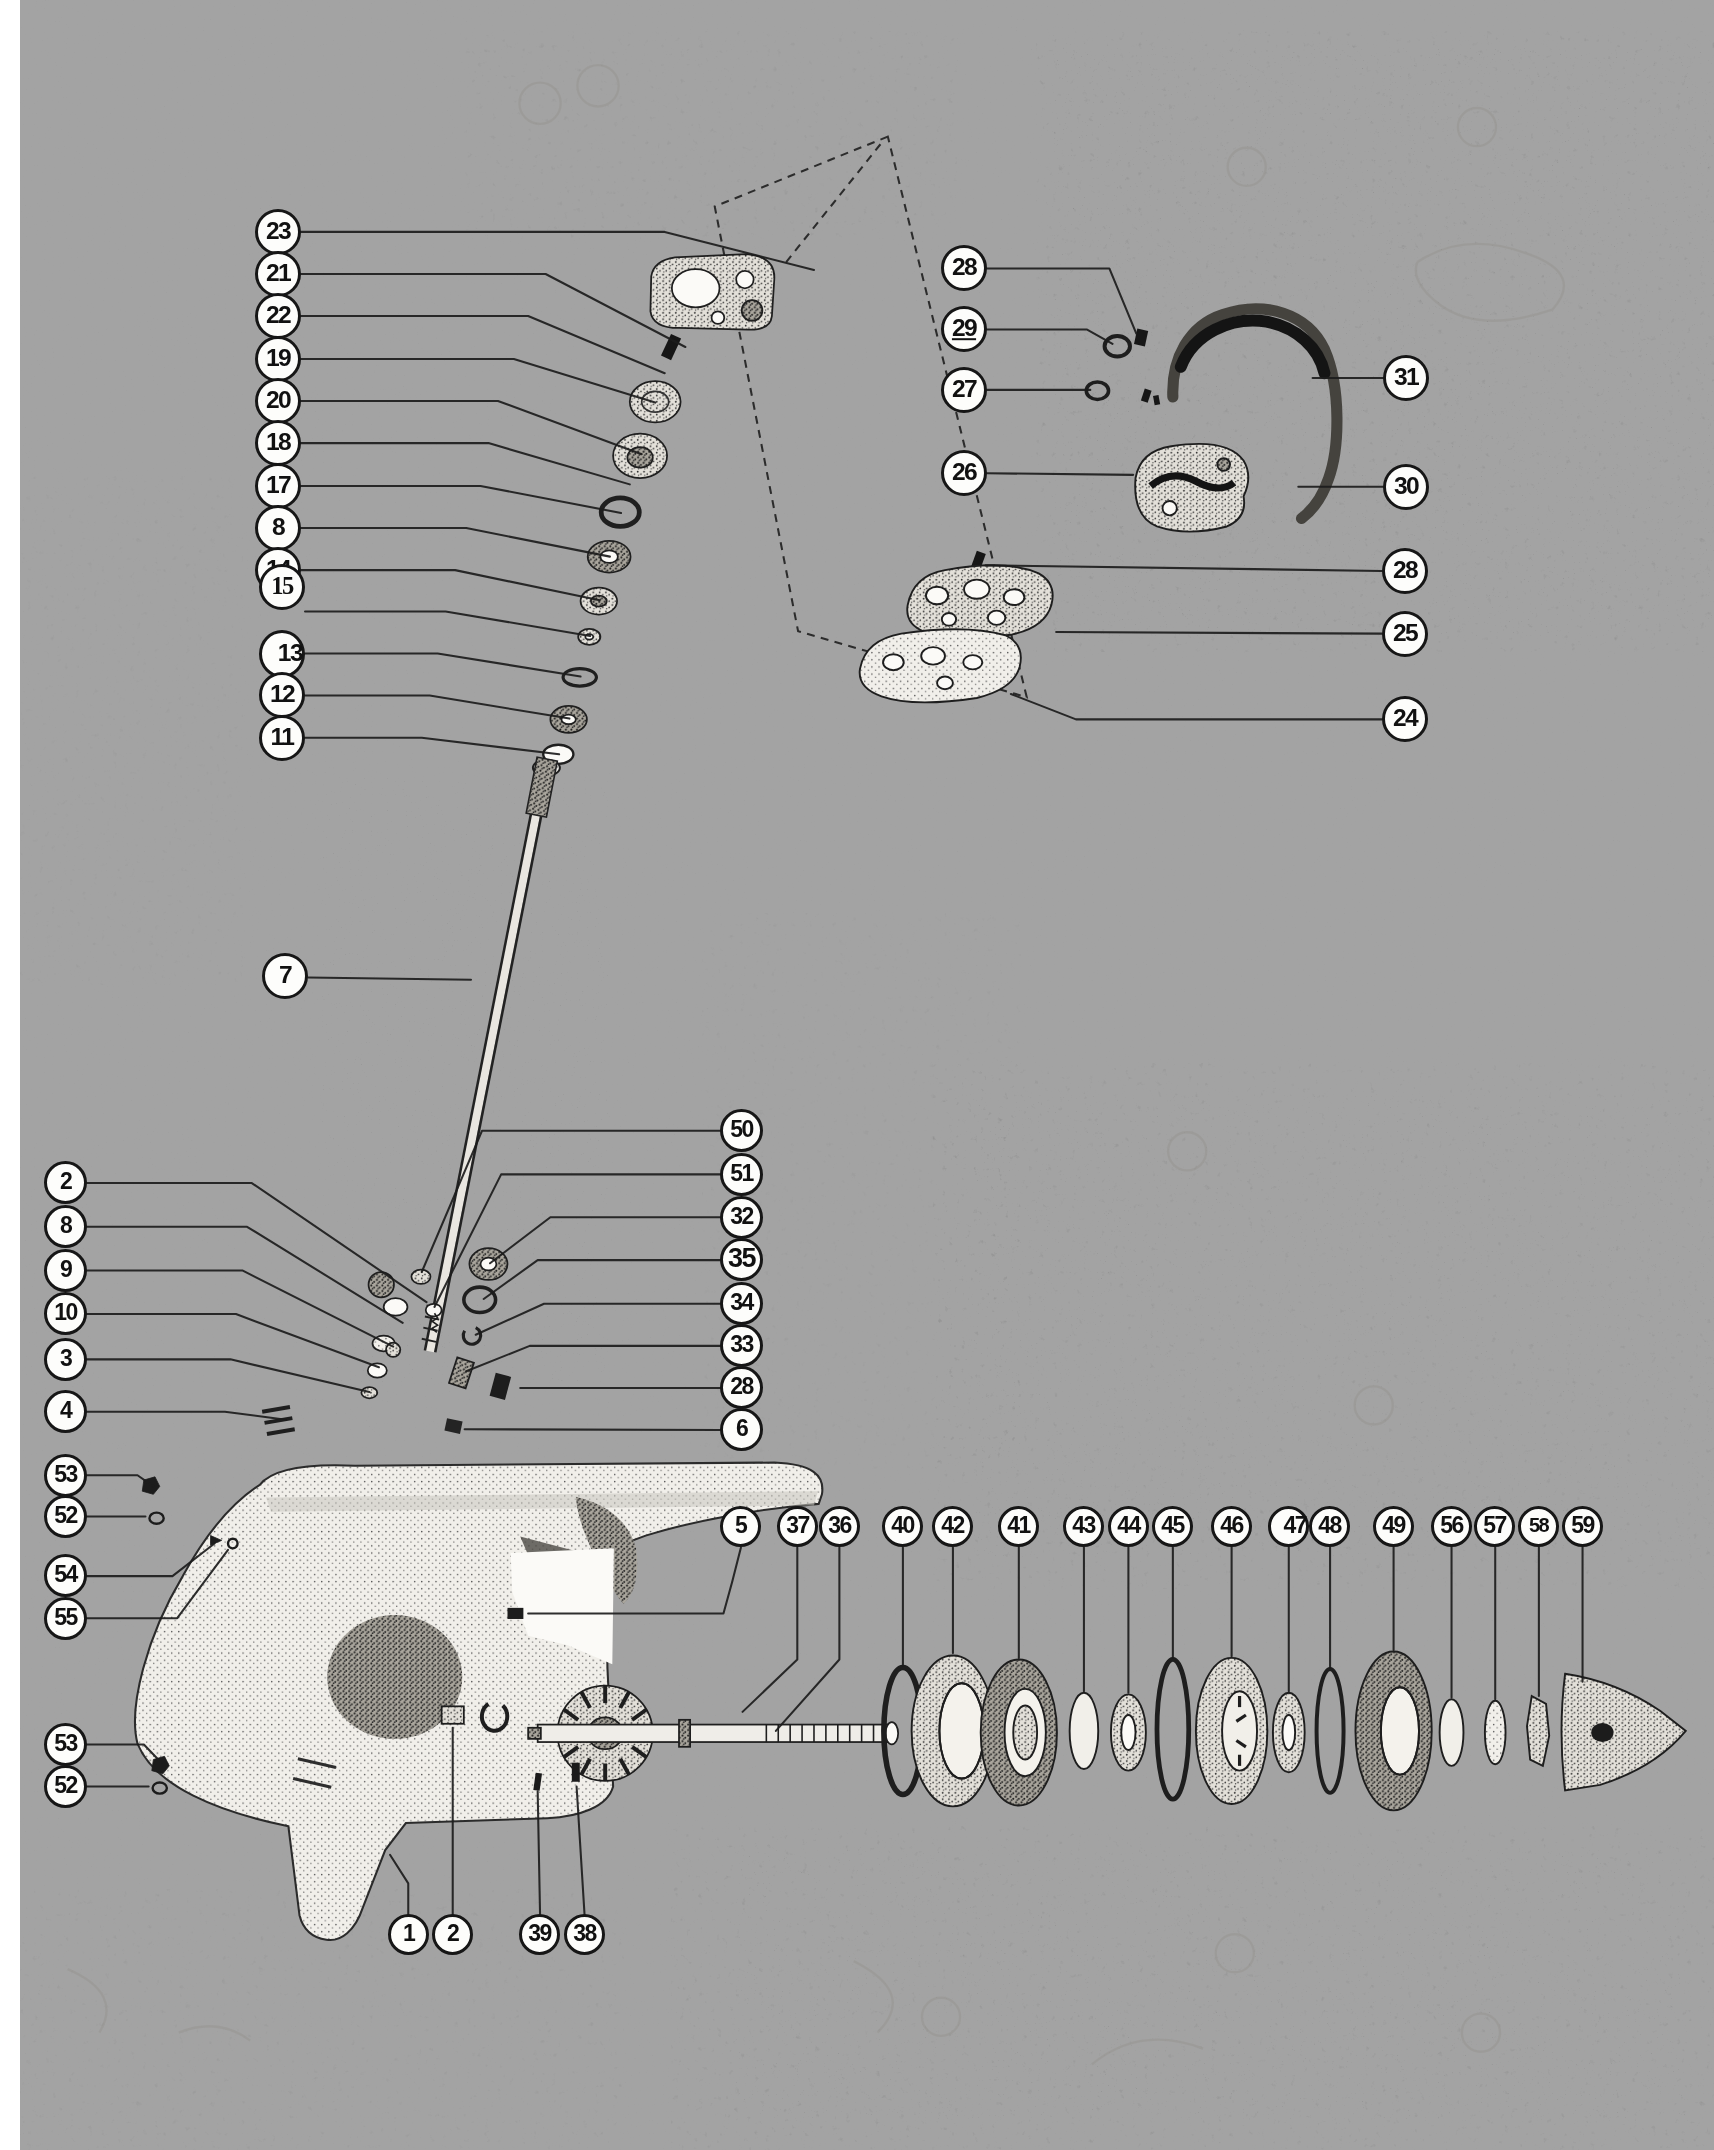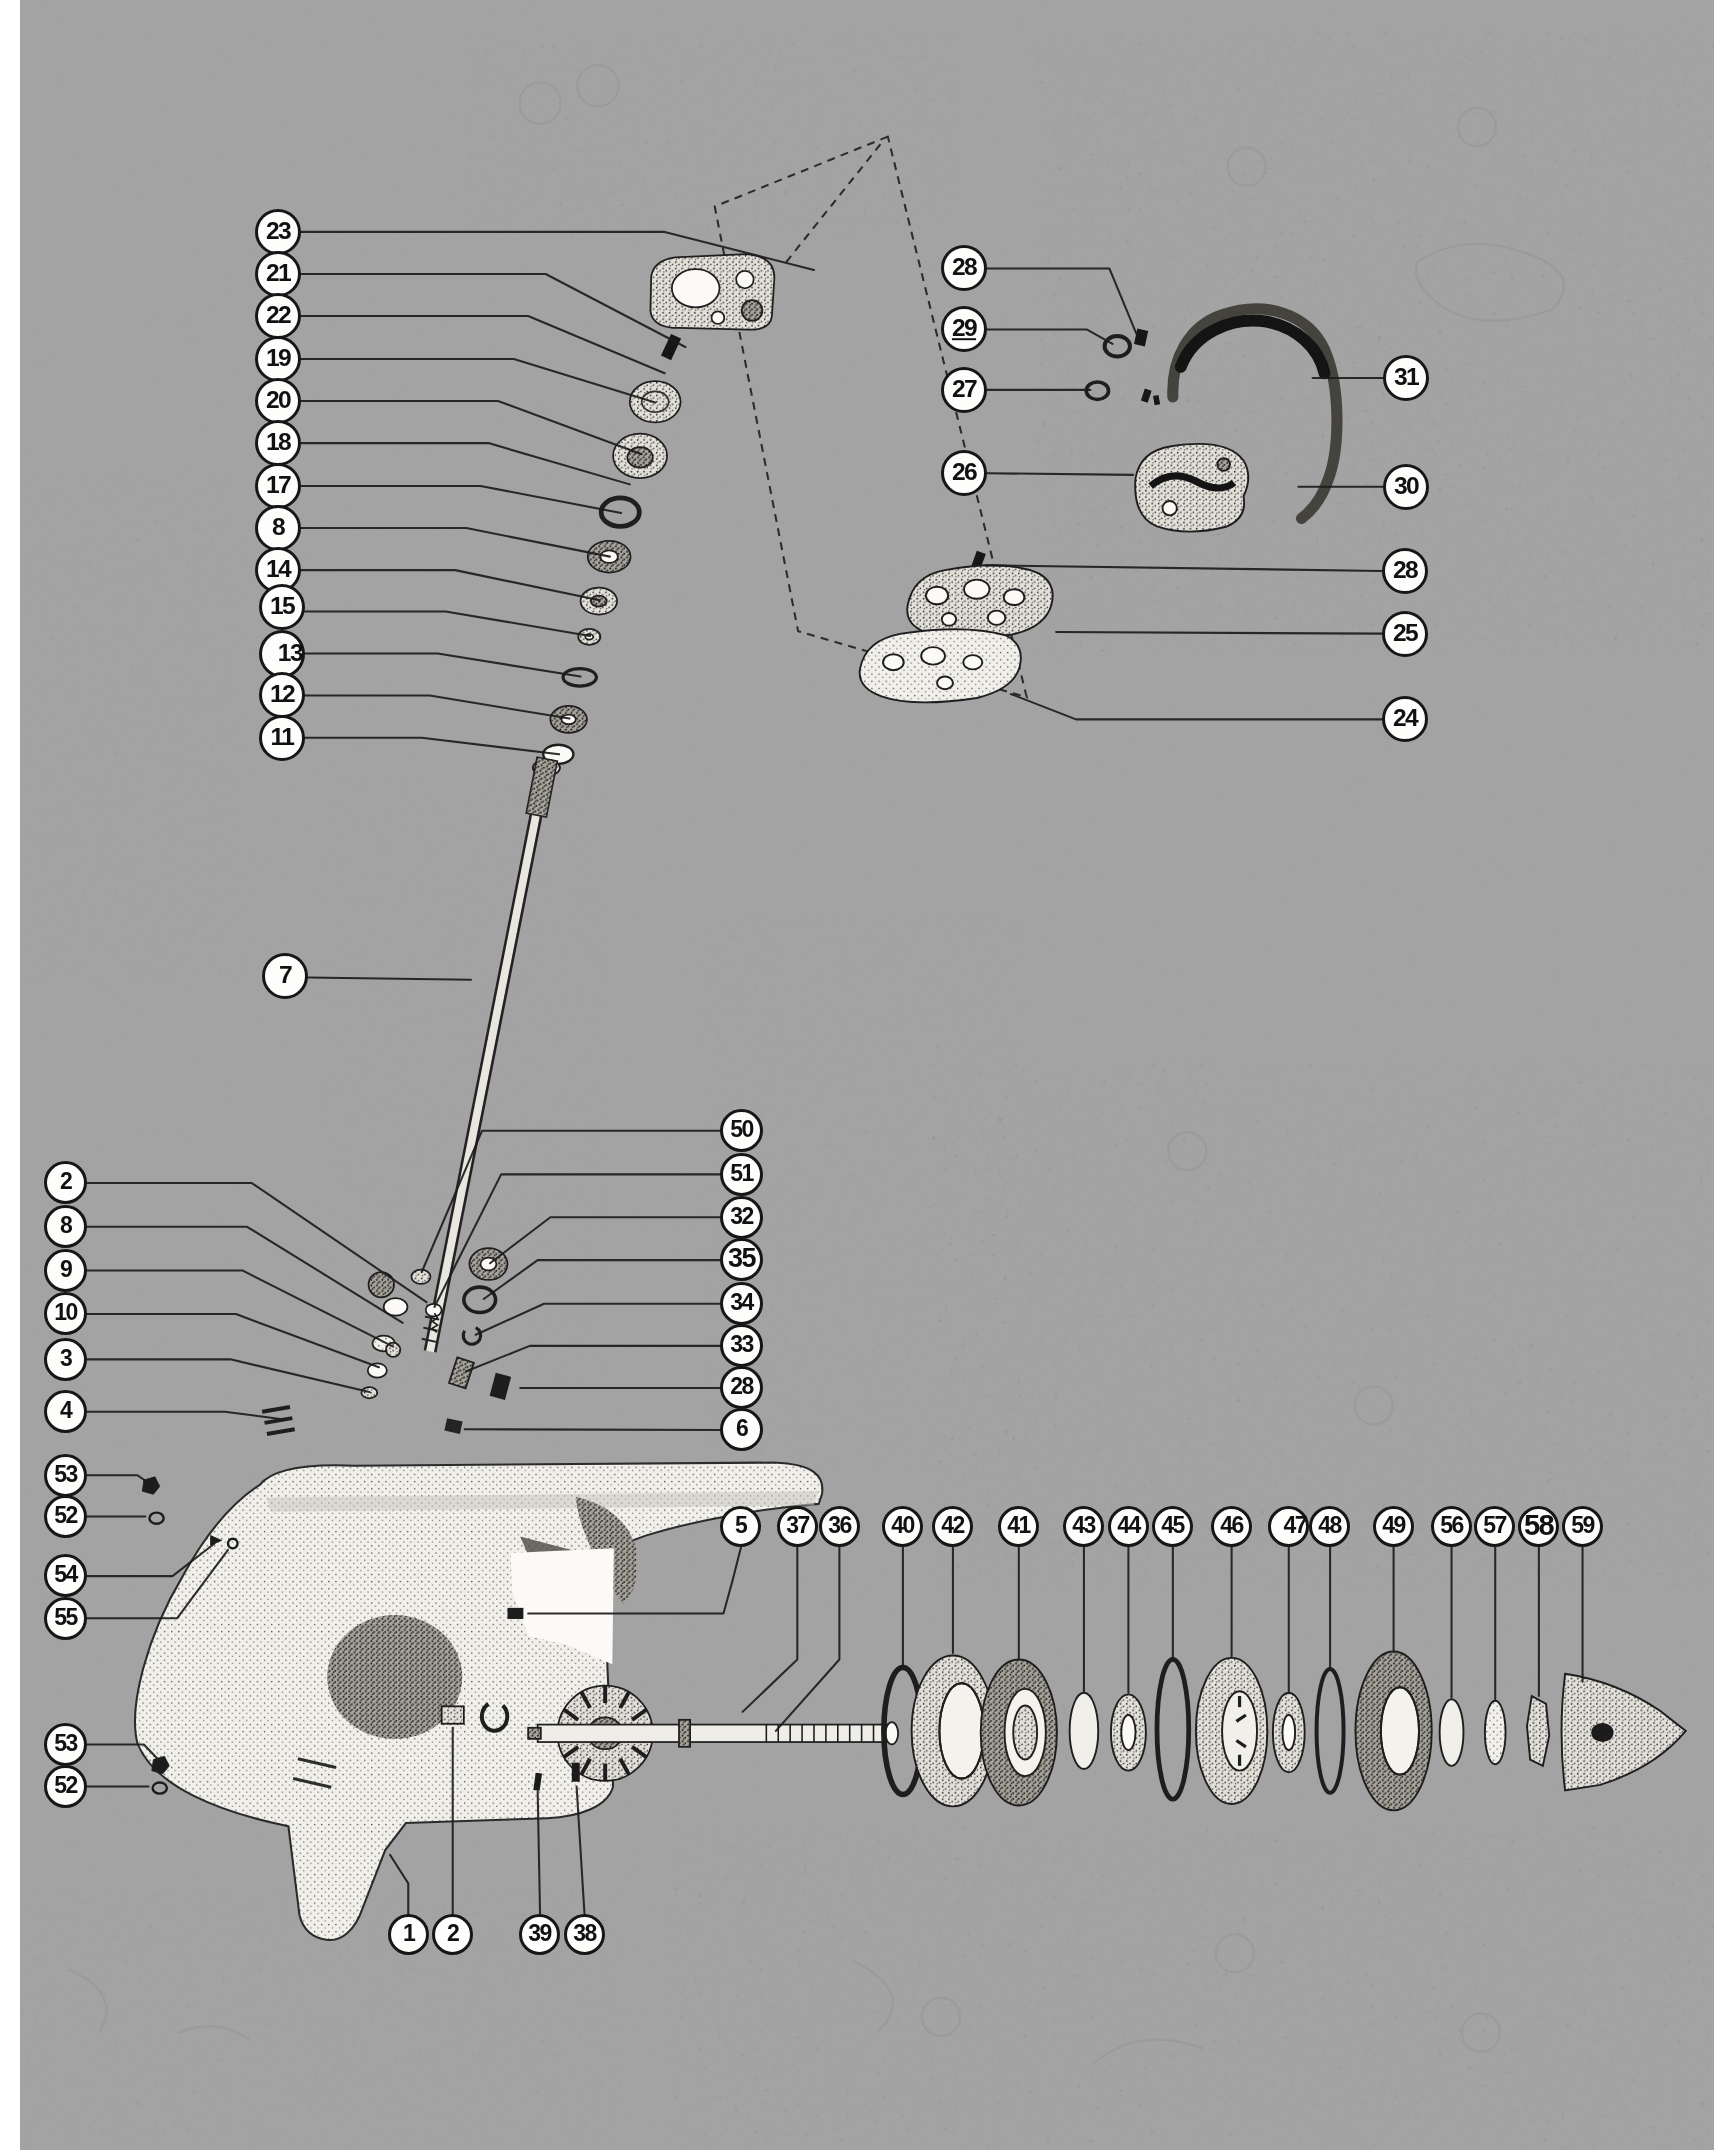--- a/index.html
+++ b/index.html
@@ -356,21 +356,21 @@
       </div>
       <div class="callout" style="left: 235px; top: 463px; width: 46px; height: 46px;">
         <span>17</span>
       </div>
       <div class="callout" style="left: 235px; top: 505px; width: 46px; height: 46px;">
         <span>8</span>
       </div>
       <div class="callout" style="left: 235px; top: 547px; width: 46px; height: 46px;">
         <span>14</span>
       </div>
-      <div class="callout" style="left: 239px; top: 584px; width: 46px; height: 46px;">
+      <div class="callout" style="left: 239px; top: 564px; width: 46px; height: 46px; font-family: Liberation Serif, serif;">
         <span>15</span>
       </div>
       <div class="callout" style="left: 239px; top: 630px; width: 46px; height: 48px; justify-content: flex-end;">
         <span>13</span>
       </div>
       <div class="callout" style="left: 239px; top: 672px; width: 46px; height: 46px;">
         <span>12</span>
       </div>
       <div class="callout" style="left: 239px; top: 715px; width: 46px; height: 46px;">
         <span>11</span>
@@ -503,21 +503,21 @@
       </div>
       <div class="callout" style="left: 1353px; top: 1506px; width: 41px; height: 41px; font-size: 23px;">
         <span>49</span>
       </div>
       <div class="callout" style="left: 1411px; top: 1506px; width: 41px; height: 41px; font-size: 23px;">
         <span>56</span>
       </div>
       <div class="callout" style="left: 1454px; top: 1506px; width: 41px; height: 41px; font-size: 23px;">
         <span>57</span>
       </div>
-      <div class="callout" style="left: 1498px; top: 1506px; width: 41px; height: 41px; font-size: 29px;">
+      <div class="callout" style="left: 1498px; top: 1506px; width: 41px; height: 41px; font-size: 20px;">
         <span>58</span>
       </div>
       <div class="callout" style="left: 1542px; top: 1506px; width: 41px; height: 41px; font-size: 23px;">
         <span>59</span>
       </div>
       <div class="callout" style="left: 368px; top: 1914px; width: 41px; height: 41px; font-size: 23px;">
         <span>1</span>
       </div>
       <div class="callout" style="left: 412px; top: 1914px; width: 41px; height: 41px; font-size: 23px;">
         <span>2</span>

